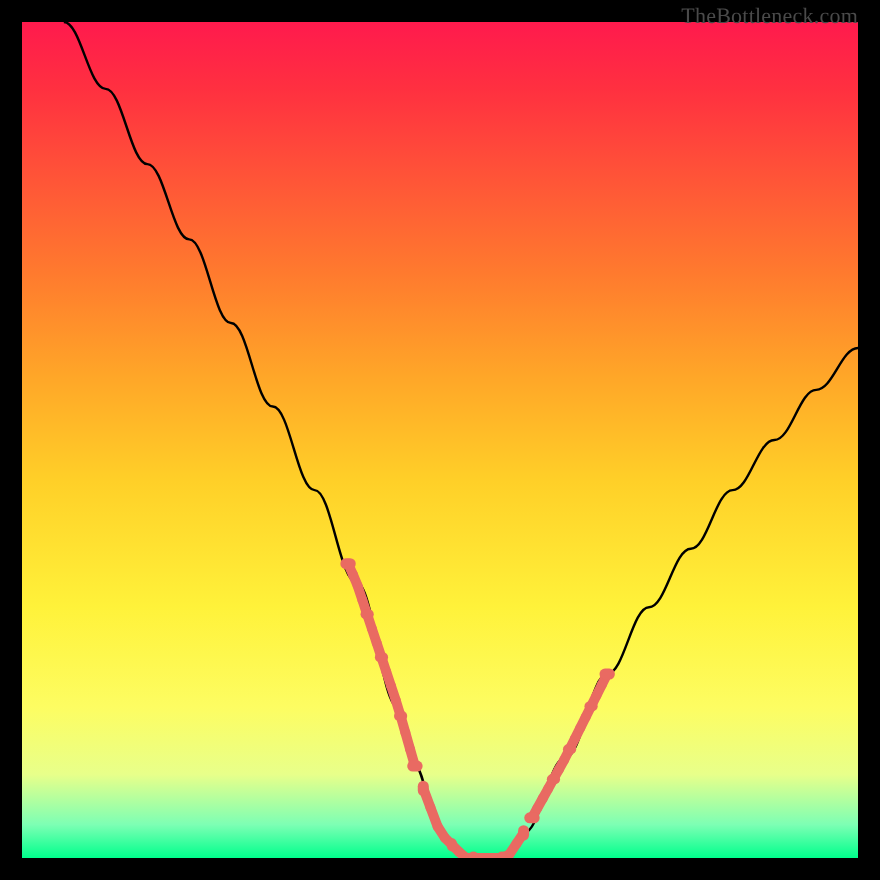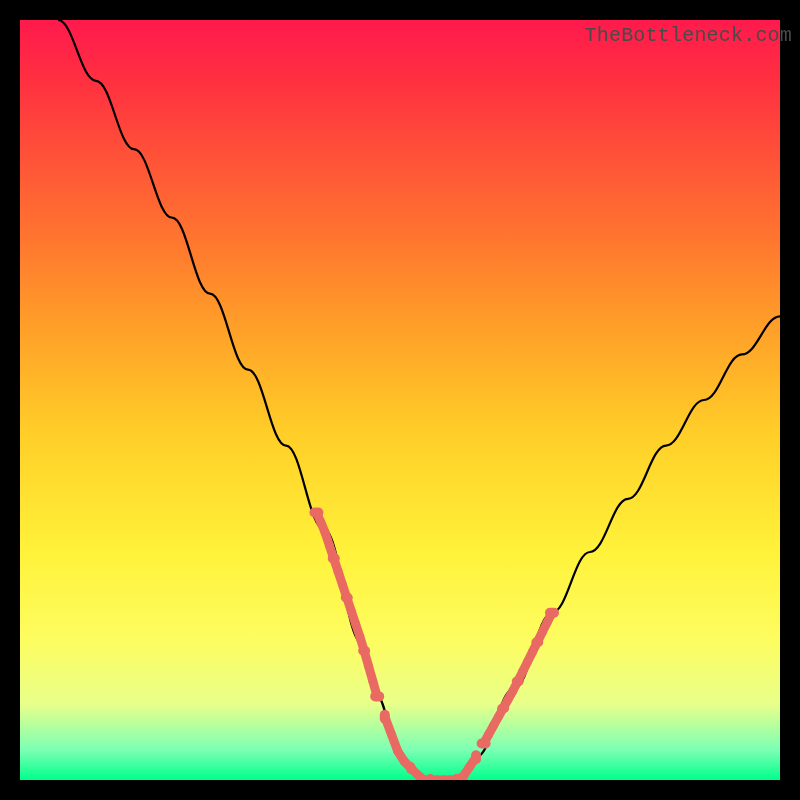--- a/index.html
+++ b/index.html
@@ -25,26 +25,25 @@
       #ffd028 55%,
       #fff23a 70%,
       #fdfd62 82%,
       #e8ff8a 90%,
       #7dffb4 96%,
       #00ff8c 100%);
   }
   .watermark {
     position: absolute;
     top: 4px;
-    right: 8px;
-    font-family: Liberation Mono, monospace;
+    right: 20px;
+    font-family: Liberation Serif, serif;
     font-size: 20px;
     color: #4a4a4a;
     letter-spacing: 0.2px;
-    margin-top: 20px;
   }
   svg.curve {
     position: absolute;
     left: 0; top: 0;
     width: 760px;
     height: 760px;
   }
 </style>
 </head>
 <body>

